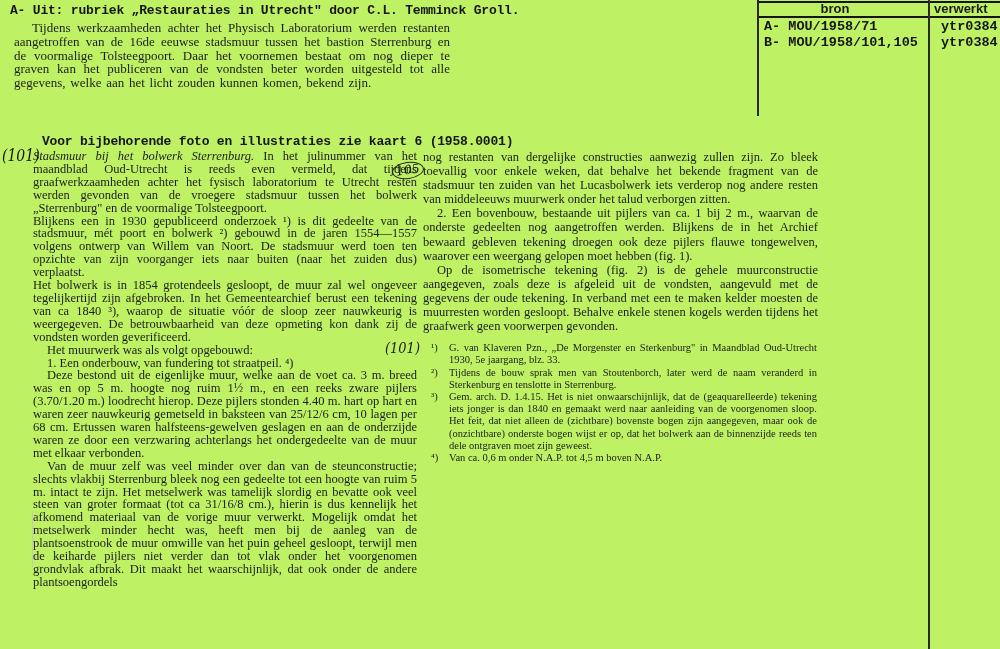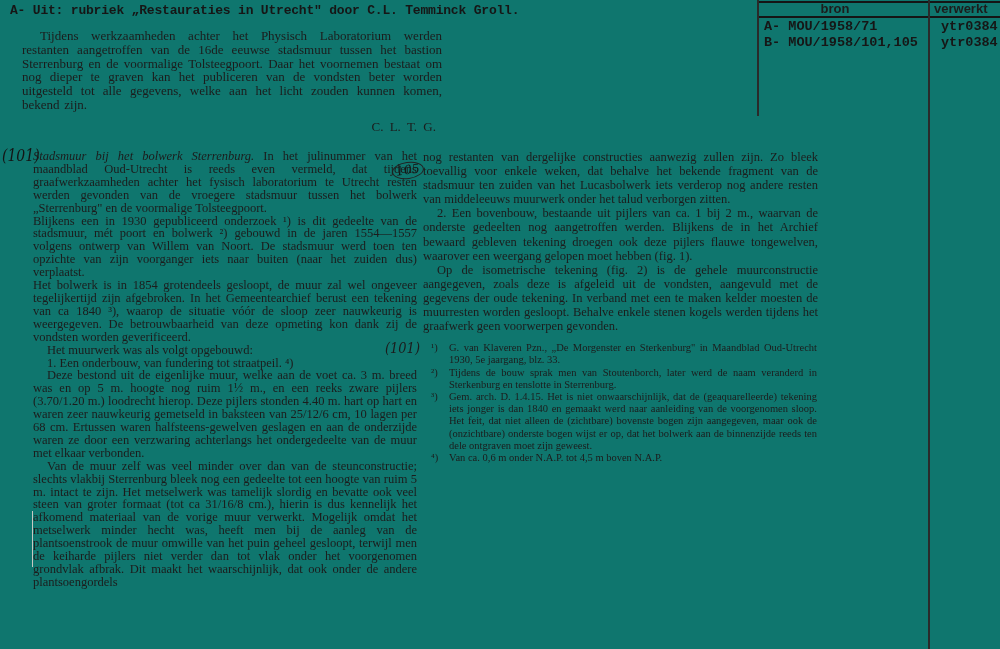--- a/index.html
+++ b/index.html
@@ -1,29 +1,29 @@
 <!DOCTYPE html>
 <html lang="nl"><head>
 <meta charset="utf-8">
 <style>
   html,body { margin:0; padding:0; background:#e8e8e6; }
   .page {
     position:relative; width:1000px; height:649px;
-    background:#0f766e; color:#1c1c1c; overflow:hidden;
+    background:#bef264; color:#1c1c1c; overflow:hidden;
     font-family:"Liberation Serif", serif;
   }
   .typew { font-family:"Liberation Mono", monospace; font-weight:bold; color:#161616; }
 
   
   .header-a { position:absolute; left:10px; top:3px; font-size:13px; letter-spacing:-0.2px; white-space:nowrap; }
   .body-a {
     position:absolute; left:14px; top:21px; width:436px;
     font-size:13px; line-height:13.8px; text-align:justify; word-spacing:1.5px;
   }
-  .body-a .first { text-indent:18px; margin:8px; }
+  .body-a .first { text-indent:18px; margin:0; }
   .sig-a { text-align:right; padding-right:14px; margin-top:3px; word-spacing:3px; }
 
   
   .tbl-topline  { position:absolute; left:758px; top:1px;  width:242px; height:2px; background:#151515; }
   .tbl-headline { position:absolute; left:758px; top:16px; width:242px; height:2px; background:#151515; }
   .tbl-vline-left { position:absolute; left:757px; top:0; width:2px; height:116px; background:#2a2a2a; }
   .tbl-vline-mid  { position:absolute; left:928px; top:0; width:2px; height:649px; background:#2a2a2a; }
   .tbl-head-bron { position:absolute; left:758px; top:1px; width:154px; text-align:center;
     font-family:"Liberation Sans", sans-serif; font-weight:bold; font-size:13px; }
   .tbl-head-verwerkt { position:absolute; left:934px; top:1px;
@@ -62,40 +62,40 @@
   .clip-edge { position:absolute; left:32px; top:511px; width:1px; height:56px; background:#c8c8c3; }
 </style>
 </head>
 <body>
 
 <div class="page">
 
   <div class="typew header-a">A- Uit: rubriek „Restauraties in Utrecht" door C.L. Temminck Groll.</div>
   <div class="body-a">
     <p class="first">Tijdens werkzaamheden achter het Physisch Laboratorium werden restanten aangetroffen van de 16de eeuwse stadsmuur tussen het bastion Sterrenburg en de voormalige Tolsteegpoort. Daar het voornemen bestaat om nog dieper te graven kan het publiceren van de vondsten beter worden uitgesteld tot alle gegevens, welke aan het licht zouden kunnen komen, bekend zijn.</p>
-    <div class="sig-a">C. L. T. G.</div>
   </div>
 
   <div class="tbl-topline"></div>
   <div class="tbl-headline"></div>
   <div class="tbl-vline-left"></div>
   <div class="tbl-vline-mid"></div>
   <div class="tbl-head-bron">bron</div>
   <div class="tbl-head-verwerkt">verwerkt</div>
   <div class="tbl-rows typew">
       <div class="tbl-row">
         <span class="cell-bron">A- MOU/1958/71</span>
         <span class="cell-verwerkt">ytr0384</span>
       </div>
       <div class="tbl-row">
         <span class="cell-bron">B- MOU/1958/101,105</span>
         <span class="cell-verwerkt">ytr0384</span>
       </div>
     </div>
 
+  <div class="typew subheader-b">Voor bijbehorende foto en illustraties zie kaart 6 (1958.0001)</div>
 
   <div class="marker marker-101a">(101)</div>
   <div class="marker marker-105">105</div>
 
   <div class="col col-left">
       <p class="para"><i>Stadsmuur bij het bolwerk Sterrenburg.</i> In het julinummer van het maandblad Oud-Utrecht is reeds even vermeld, dat tijdens graafwerkzaamheden achter het fysisch laboratorium te Utrecht resten werden gevonden van de vroegere stadsmuur tussen het bolwerk „Sterrenburg" en de voormalige Tolsteegpoort.</p>
       <p class="para">Blijkens een in 1930 gepubliceerd onderzoek ¹) is dit gedeelte van de stadsmuur, mét poort en bolwerk ²) gebouwd in de jaren 1554—1557 volgens ontwerp van Willem van Noort. De stadsmuur werd toen ten opzichte van zijn voorganger iets naar buiten (naar het zuiden dus) verplaatst.</p>
       <p class="para">Het bolwerk is in 1854 grotendeels gesloopt, de muur zal wel ongeveer tegelijkertijd zijn afgebroken. In het Gemeentearchief berust een tekening van ca 1840 ³), waarop de situatie vóór de sloop zeer nauwkeurig is weergegeven. De betrouwbaarheid van deze opmeting kon dank zij de vondsten worden geverificeerd.</p>
       <p class="para indent">Het muurwerk was als volgt opgebouwd:</p>
       <p class="para indent">1. Een onderbouw, van fundering tot straatpeil. ⁴)</p>

